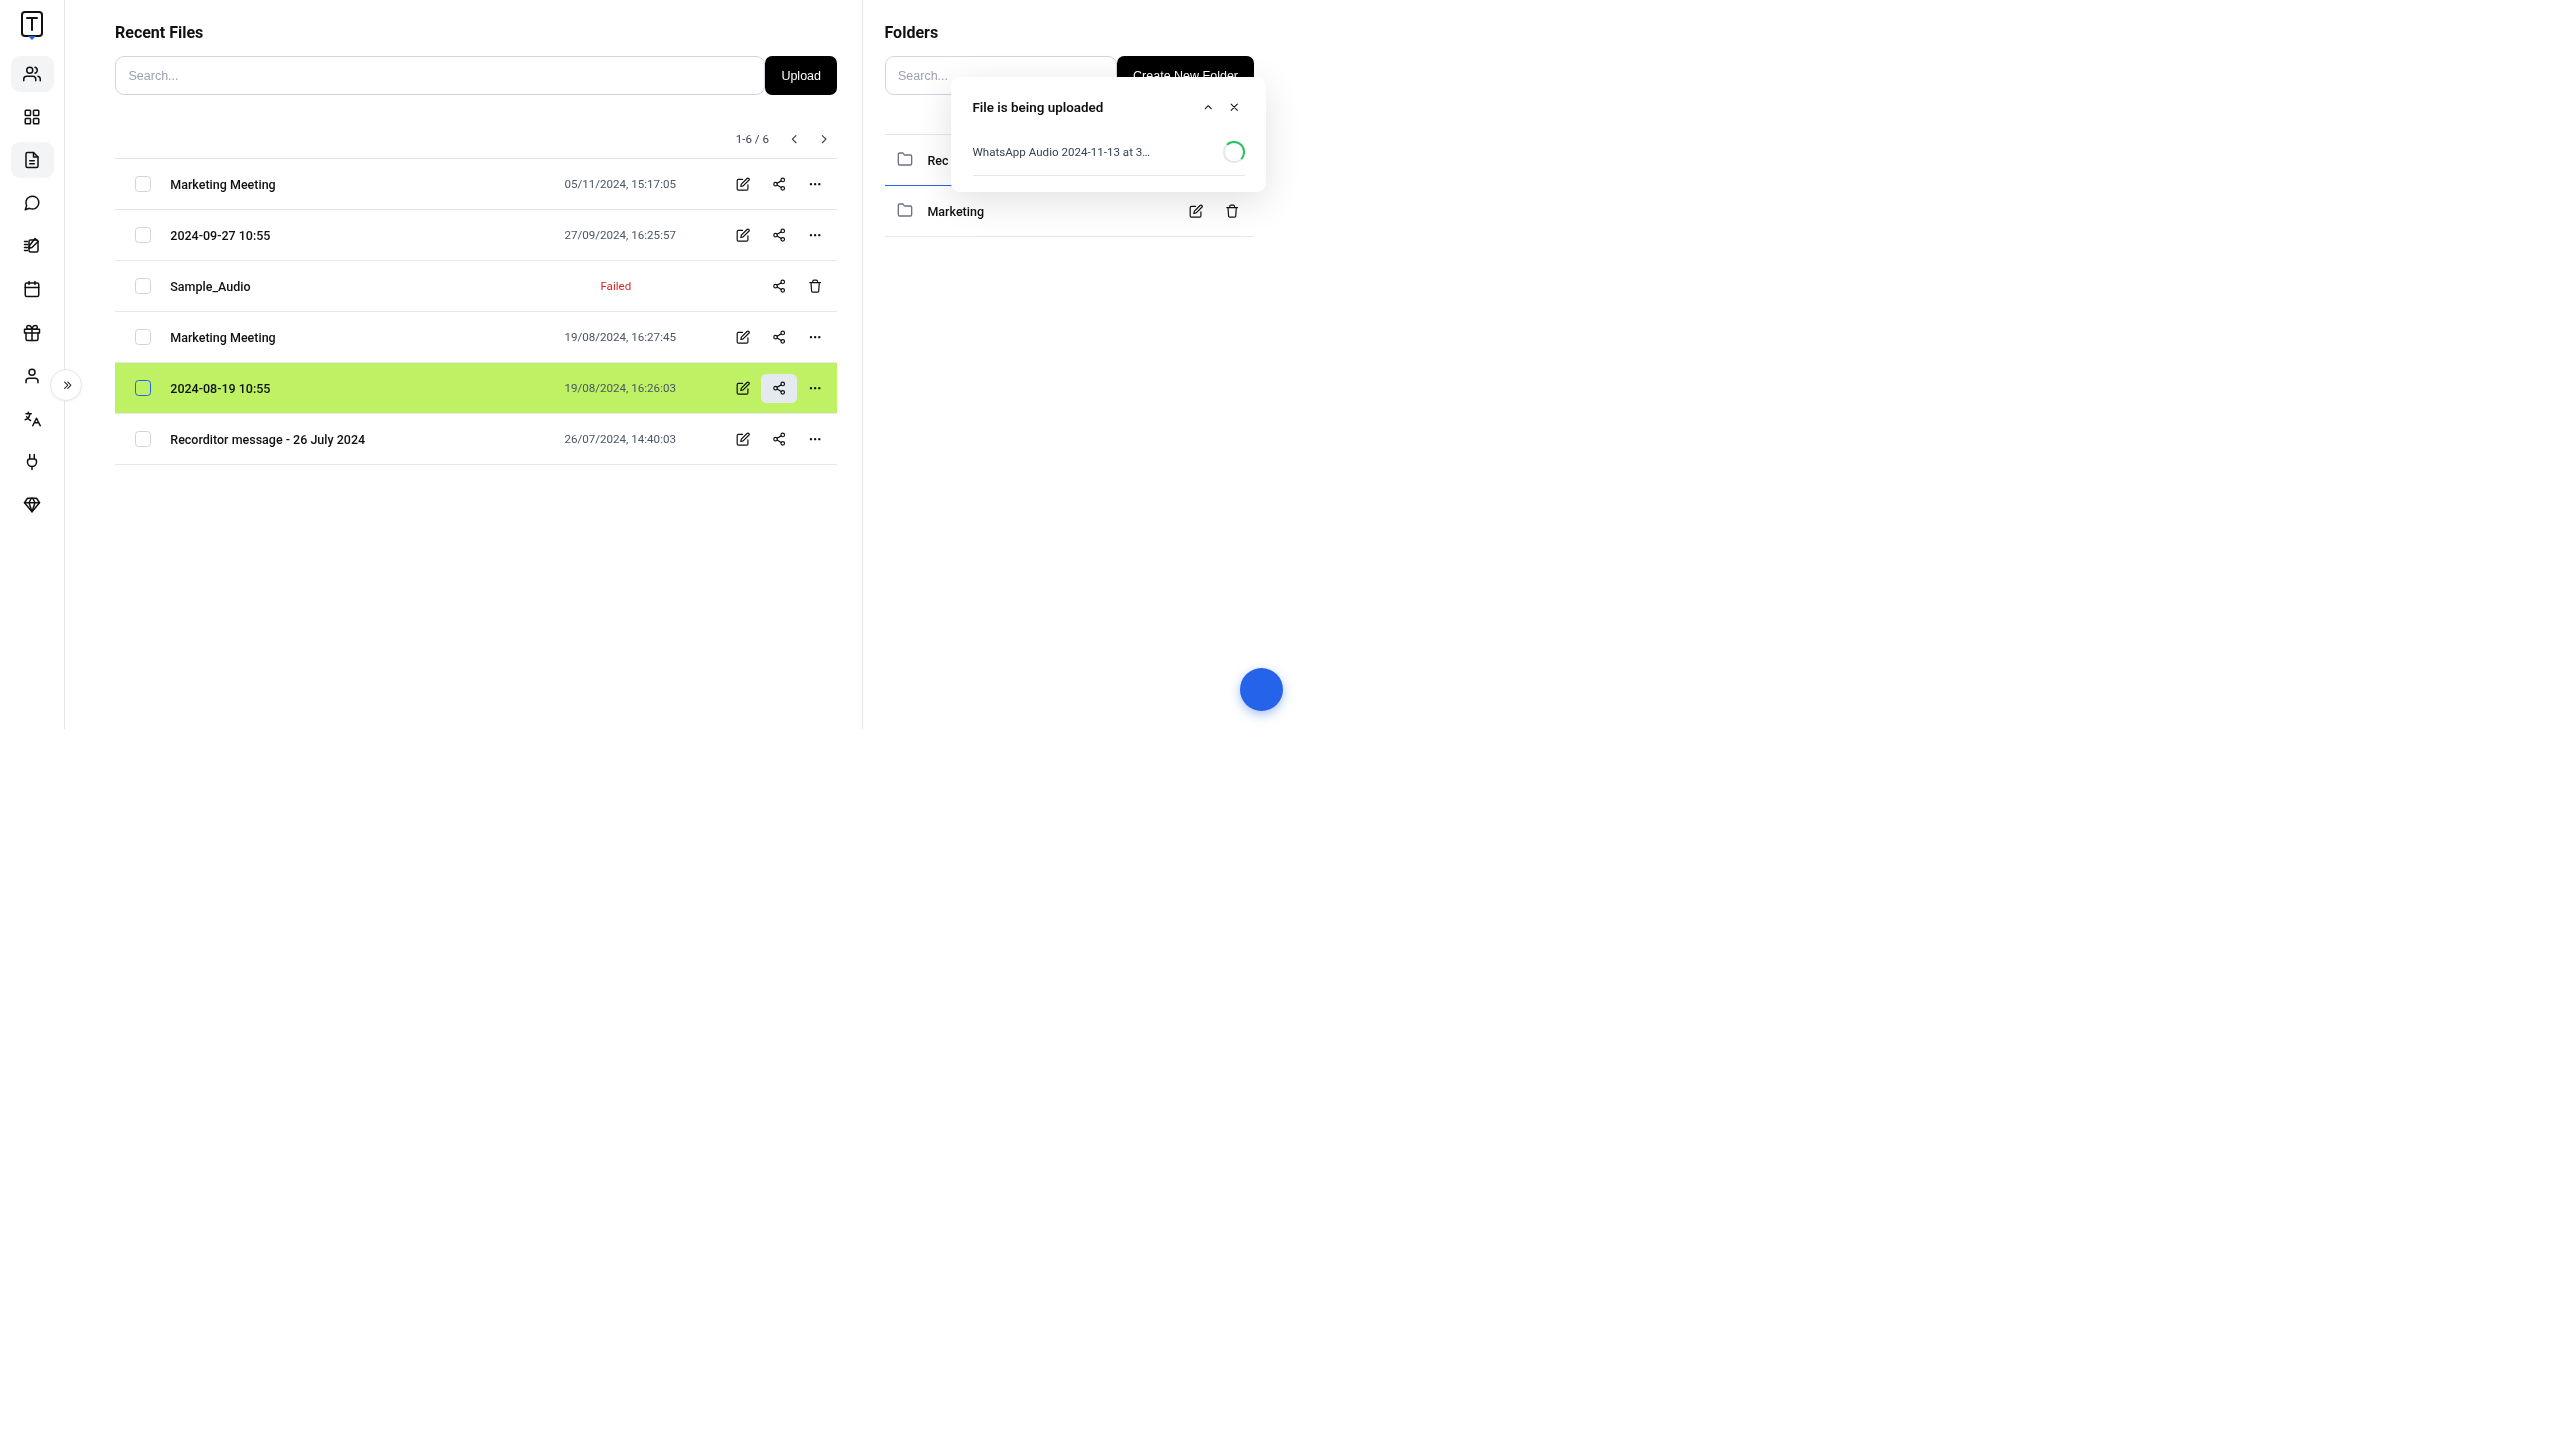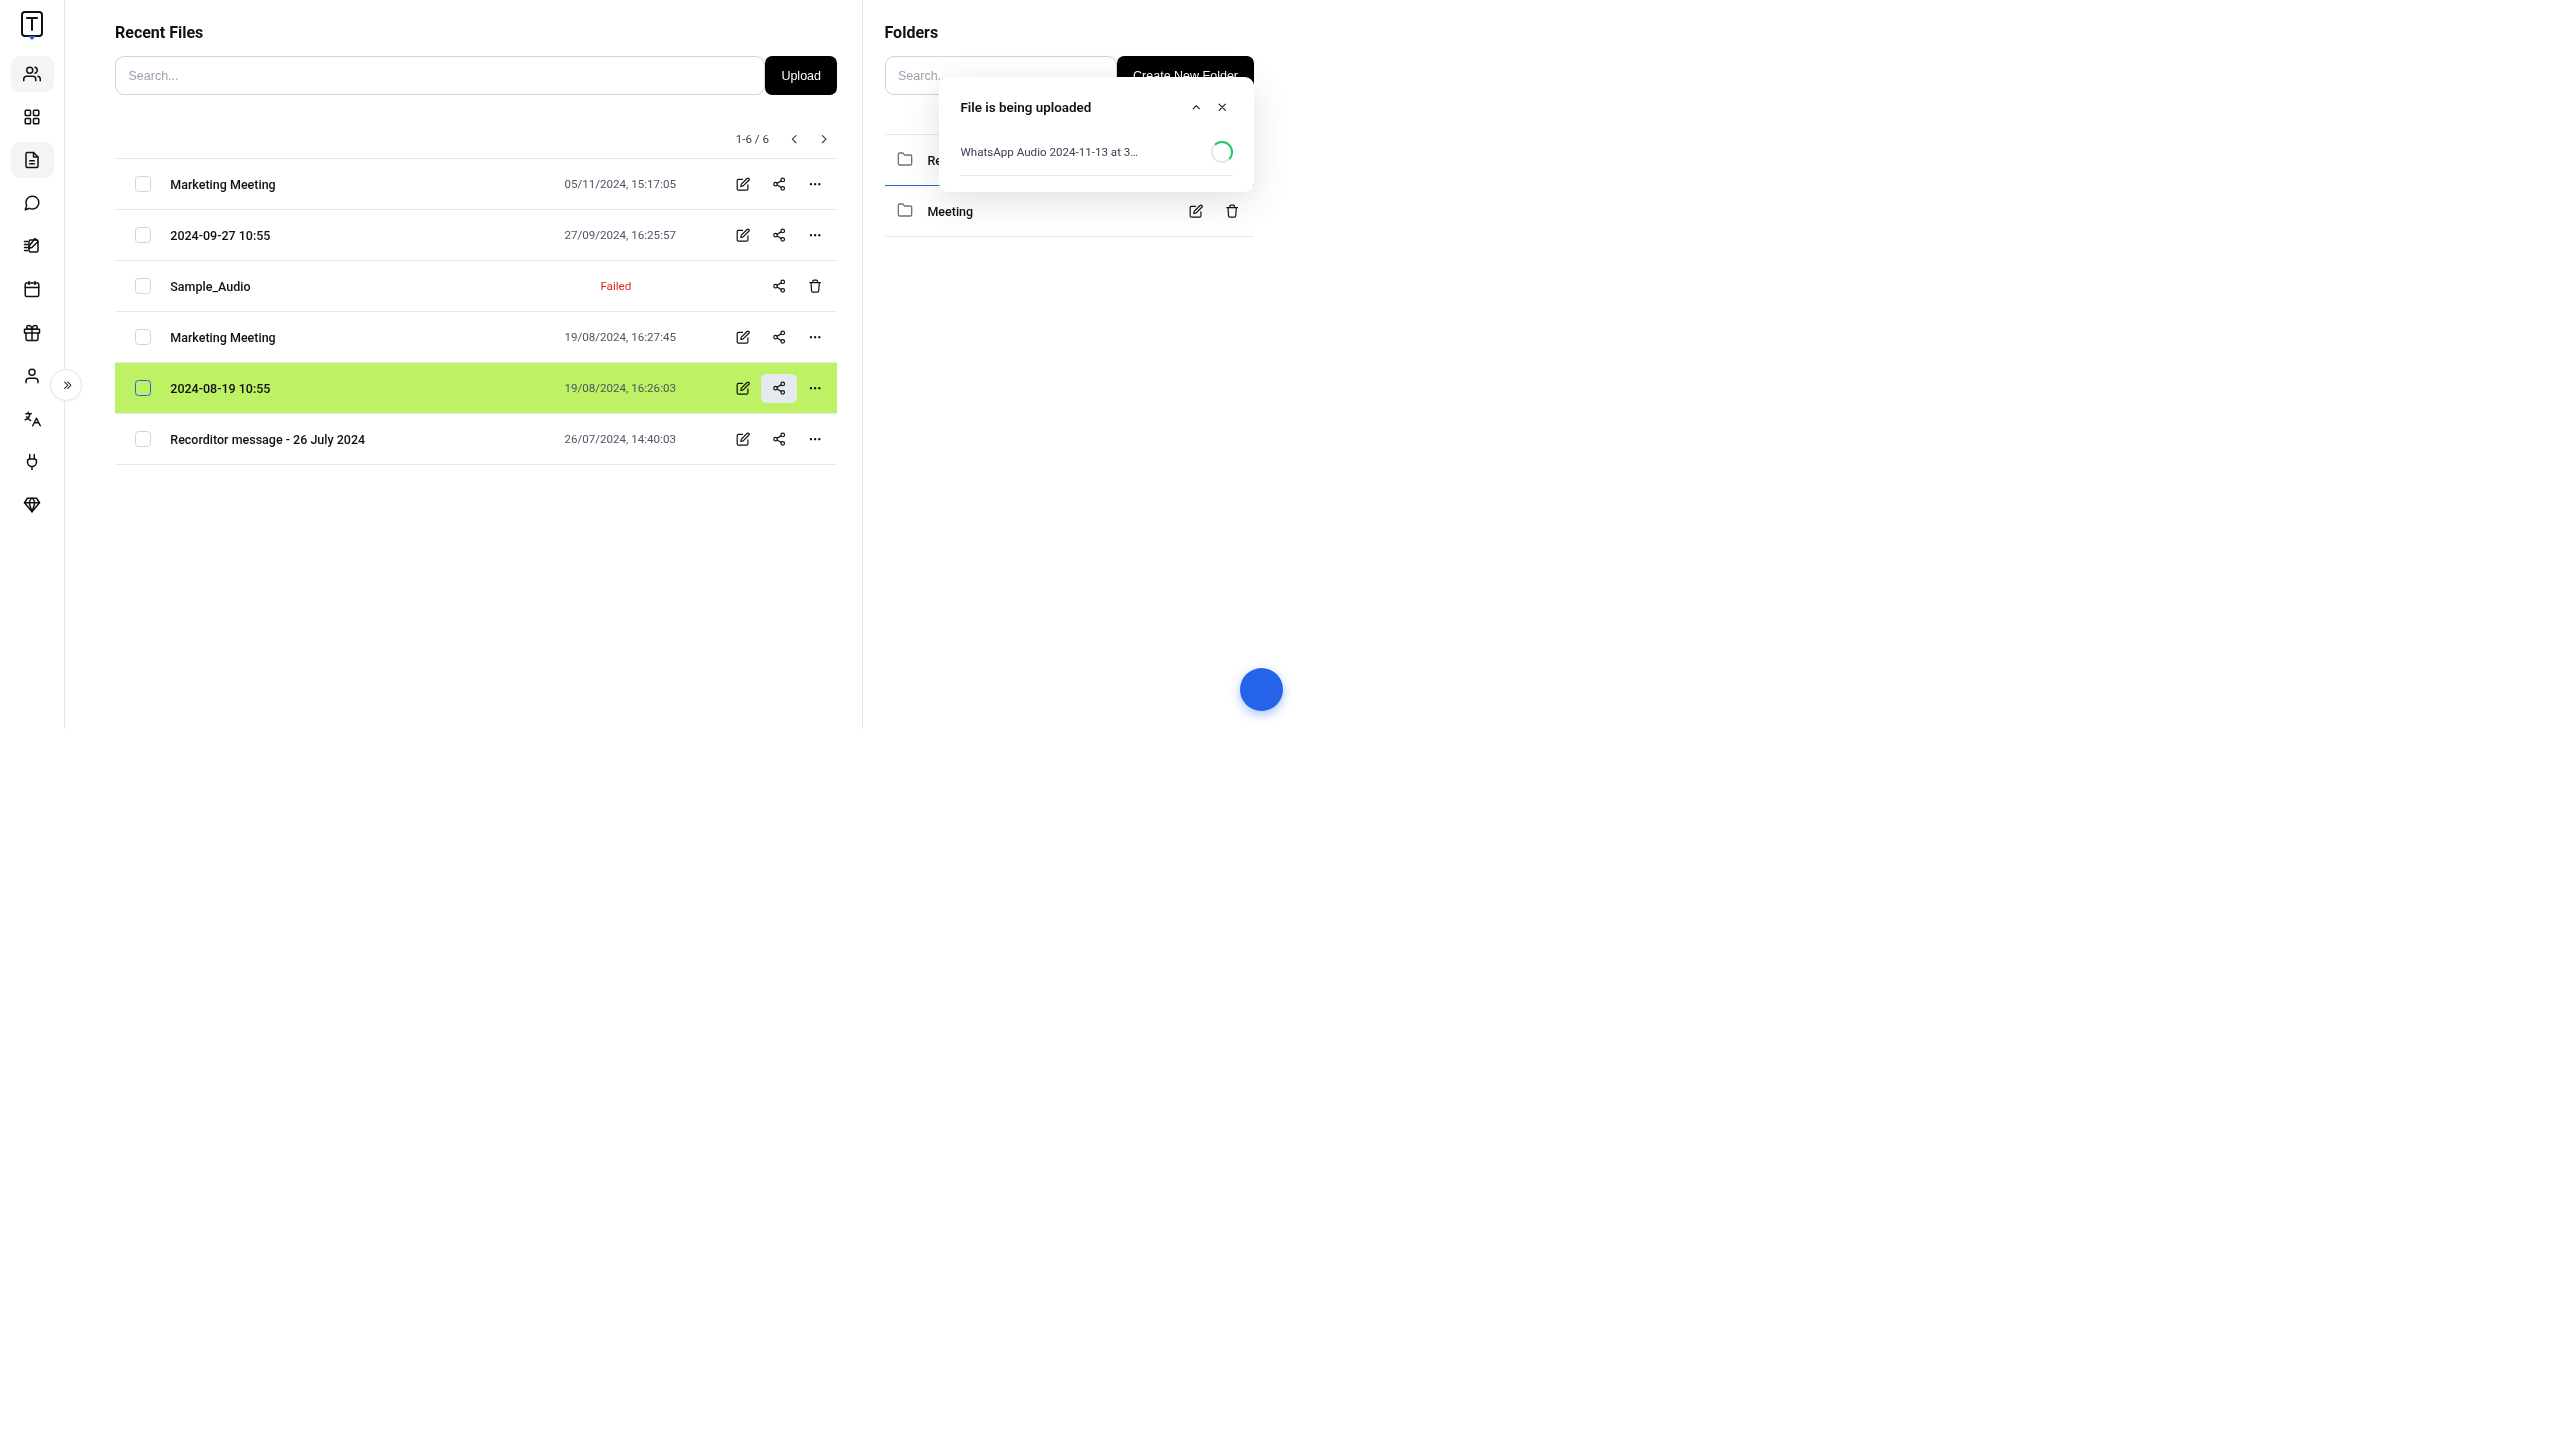--- a/index.html
+++ b/index.html
@@ -31,21 +31,21 @@
 .fdate{width:161px;font-size:11.6px;color:#4b5563;text-align:left}
 .failed{color:#dc2626;font-size:11.6px;width:161px}
 .actions{display:flex;gap:0;align-items:center}
 .act{width:36px;height:29px;display:flex;align-items:center;justify-content:center;cursor:pointer;border-radius:5.4px}
 .row.hover .act.hl{background:#e5eaf1}
 .folder-row{display:flex;align-items:center;height:51px;border-bottom:0.9px solid #e5e7eb;padding:0 3.6px}
 .folder-row.active{border-bottom:1.8px solid #2563eb}
 .ficon{margin:0 14.3px 0 9px;color:#6b7280}
 .folder-name{flex:1;font-size:12.5px;font-weight:500}
 .folders-table{border-top:0.9px solid #e5e7eb;margin-top:39px}
-.toast{position:absolute;right:47px;top:77px;width:315px;background:#fff;border-radius:9px;box-shadow:0 9px 36px rgba(0,0,0,0.12);padding:19.7px 21.5px 16px;z-index:50}
+.toast{position:absolute;right:35px;top:77px;width:315px;background:#fff;border-radius:9px;box-shadow:0 9px 36px rgba(0,0,0,0.12);padding:19.7px 21.5px 16px;z-index:50}
 .toast-head{display:flex;align-items:center;margin-bottom:16px}
 .toast-title{flex:1;font-size:13.4px;font-weight:600}
 .toast-ctrl{width:21.5px;height:21.5px;display:flex;align-items:center;justify-content:center;cursor:pointer;margin-left:3.6px}
 .toast-item{display:flex;align-items:center;justify-content:space-between;padding:7.2px 0 12.5px;border-bottom:0.9px solid #e5e7eb}
 .toast-file{font-size:11.6px;color:#374151;max-width:179px;white-space:nowrap;overflow:hidden;text-overflow:ellipsis}
 .spinner{width:21.5px;height:21.5px;border:2.2px solid #e5e7eb;border-top-color:#22c55e;border-right-color:#22c55e;border-radius:50%;animation:spin 1s linear infinite}
 @keyframes spin{to{transform:rotate(360deg)}}
 .chat-fab{position:absolute;right:18px;bottom:18px;width:43px;height:43px;border-radius:50%;background:#2563eb;display:flex;align-items:center;justify-content:center;cursor:pointer;box-shadow:0 3.6px 10.7px rgba(37,99,235,0.4)}
 svg{stroke:currentColor;fill:none;stroke-width:2;stroke-linecap:round;stroke-linejoin:round}
 </style>
@@ -343,21 +343,21 @@
               <svg viewBox="0 0 24 24" width="14.3" height="14.3">
                 <path d="M3 6h18M8 6V4a2 2 0 0 1 2-2h4a2 2 0 0 1 2 2v2M19 6l-1 14a2 2 0 0 1-2 2H8a2 2 0 0 1-2-2L5 6"></path>
               </svg>
             </div>
     </div>
   </div>
         <div class="folder-row">
     <div class="ficon"><svg viewBox="0 0 24 24" width="16" height="16">
               <path d="M22 19a2 2 0 0 1-2 2H4a2 2 0 0 1-2-2V5a2 2 0 0 1 2-2h5l2 3h9a2 2 0 0 1 2 2z"></path>
             </svg></div>
-    <div class="folder-name">Meeting</div>
+    <div class="folder-name">Marketing</div>
     <div class="actions">
       <div class="act">
               <svg viewBox="0 0 24 24" width="14.3" height="14.3">
                 <path d="M11 4H4a2 2 0 0 0-2 2v14a2 2 0 0 0 2 2h14a2 2 0 0 0 2-2v-7"></path>
                 <path d="M18.5 2.5a2.121 2.121 0 0 1 3 3L12 15l-4 1 1-4 9.5-9.5z"></path>
               </svg>
             </div>
       <div class="act">
               <svg viewBox="0 0 24 24" width="14.3" height="14.3">
                 <path d="M3 6h18M8 6V4a2 2 0 0 1 2-2h4a2 2 0 0 1 2 2v2M19 6l-1 14a2 2 0 0 1-2 2H8a2 2 0 0 1-2-2L5 6"></path>

